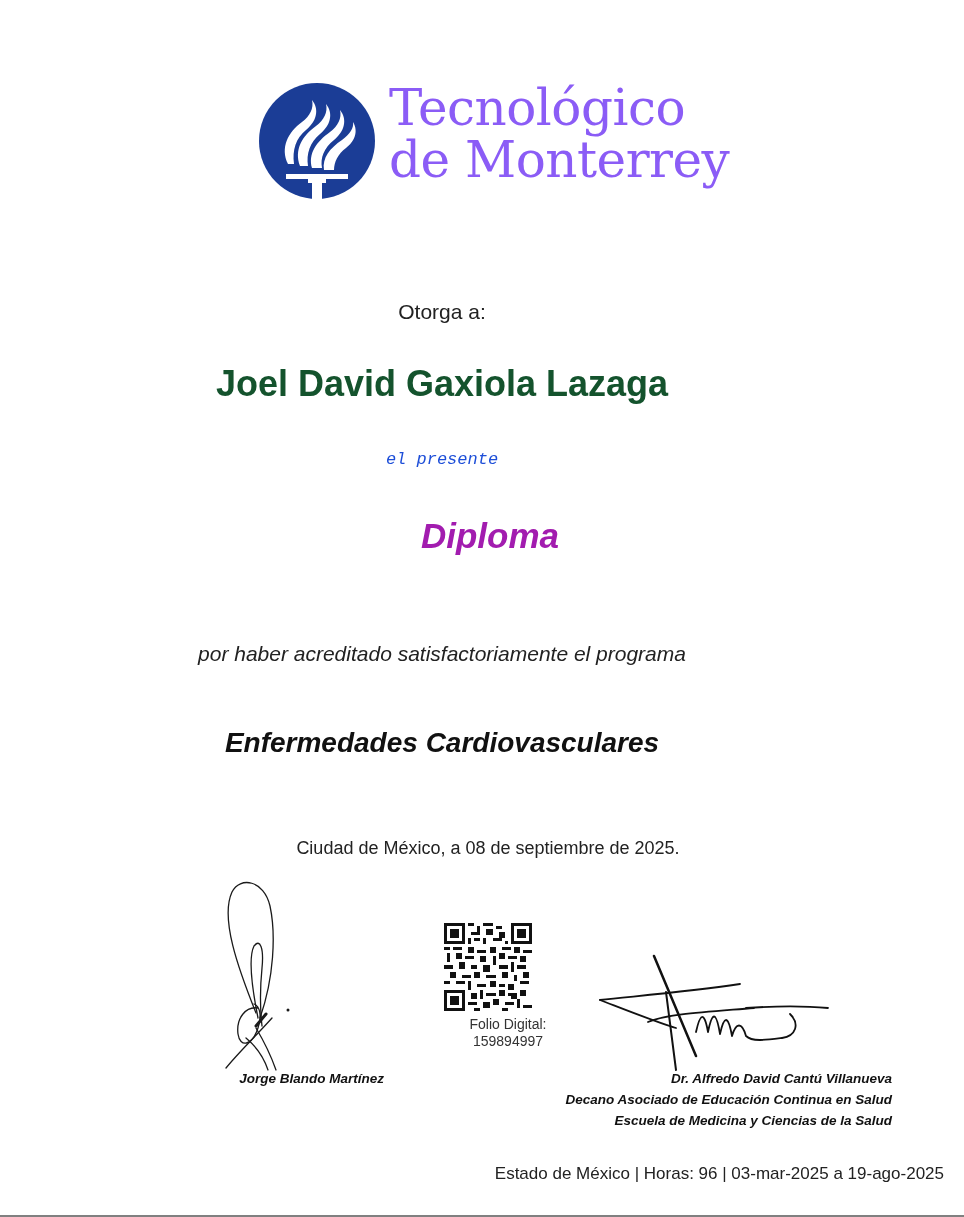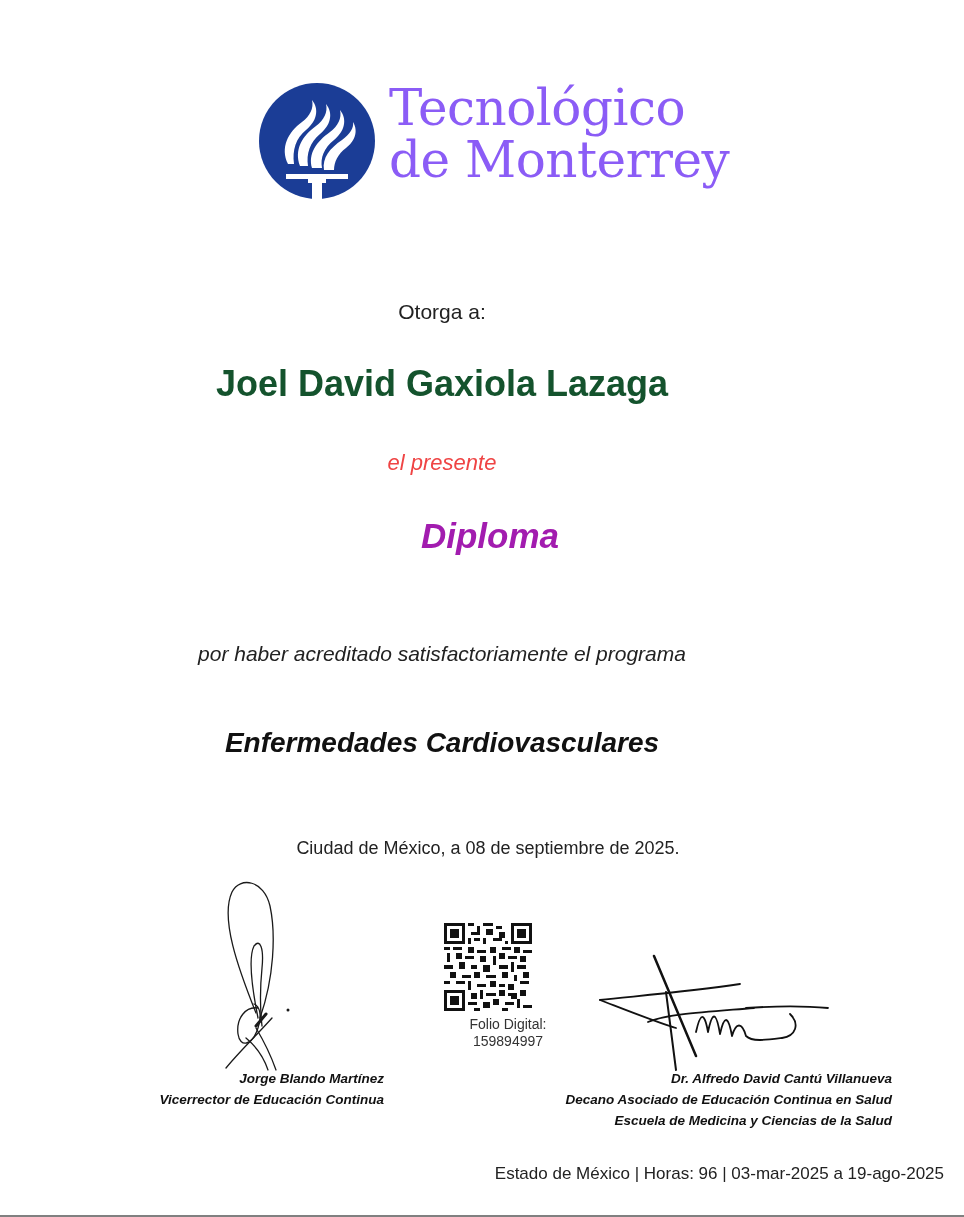--- a/index.html
+++ b/index.html
@@ -56,23 +56,24 @@
       color: #222;
     }
     .recipient {
       top: 363px;
       font-size: 36px;
       font-weight: bold;
       color: #14532d;
     }
     .presente {
       top: 450px;
-      font-size: 22px;
-      font-style: italic;
-      color: #ef4444;
+      font-size: 17px;
+      font-style: italic;
+      color: #1d4ed8;
+      font-family: Liberation Mono, monospace;
     }
     .doc-type {
       top: 516px;
       font-size: 35px;
       font-weight: bold;
       font-style: italic;
       color: #a21caf;
       padding-left: 48px;
     }
     .reason {
@@ -223,21 +224,20 @@
     <path d="M4 48 C40 44, 90 40, 144 32" stroke-width="1.8"></path>
     <path d="M4 48 C30 58, 60 70, 80 76" stroke-width="1.8"></path>
     <path d="M52 70 C70 62, 110 60, 158 56" stroke-width="1.8"></path>
     <path d="M100 80 C104 62, 108 58, 112 80 C116 60, 120 58, 124 82 C128 64, 132 62, 136 84 C140 70, 146 70, 150 84 C156 90, 170 88, 186 86 C200 84, 204 72, 194 62" stroke-width="1.8"></path>
     <path d="M150 56 C180 54, 210 54, 232 56" stroke-width="1.8"></path>
   </g>
 </svg>
 
 <div class="signer-block signer-left">
   <div>Jorge Blando Martínez</div>
-  <div>Vicerrector de Educación Continua</div>
 </div>
 <div class="signer-block signer-right">
   <div>Dr. Alfredo David Cantú Villanueva</div>
   <div>Decano Asociado de Educación Continua en Salud</div>
   <div>Escuela de Medicina y Ciencias de la Salud</div>
 </div>
 
 <svg class="qr" viewBox="0 0 29 29" shape-rendering="crispEdges">
   <rect width="29" height="29" fill="#fff"></rect>
   <g fill="#111">

